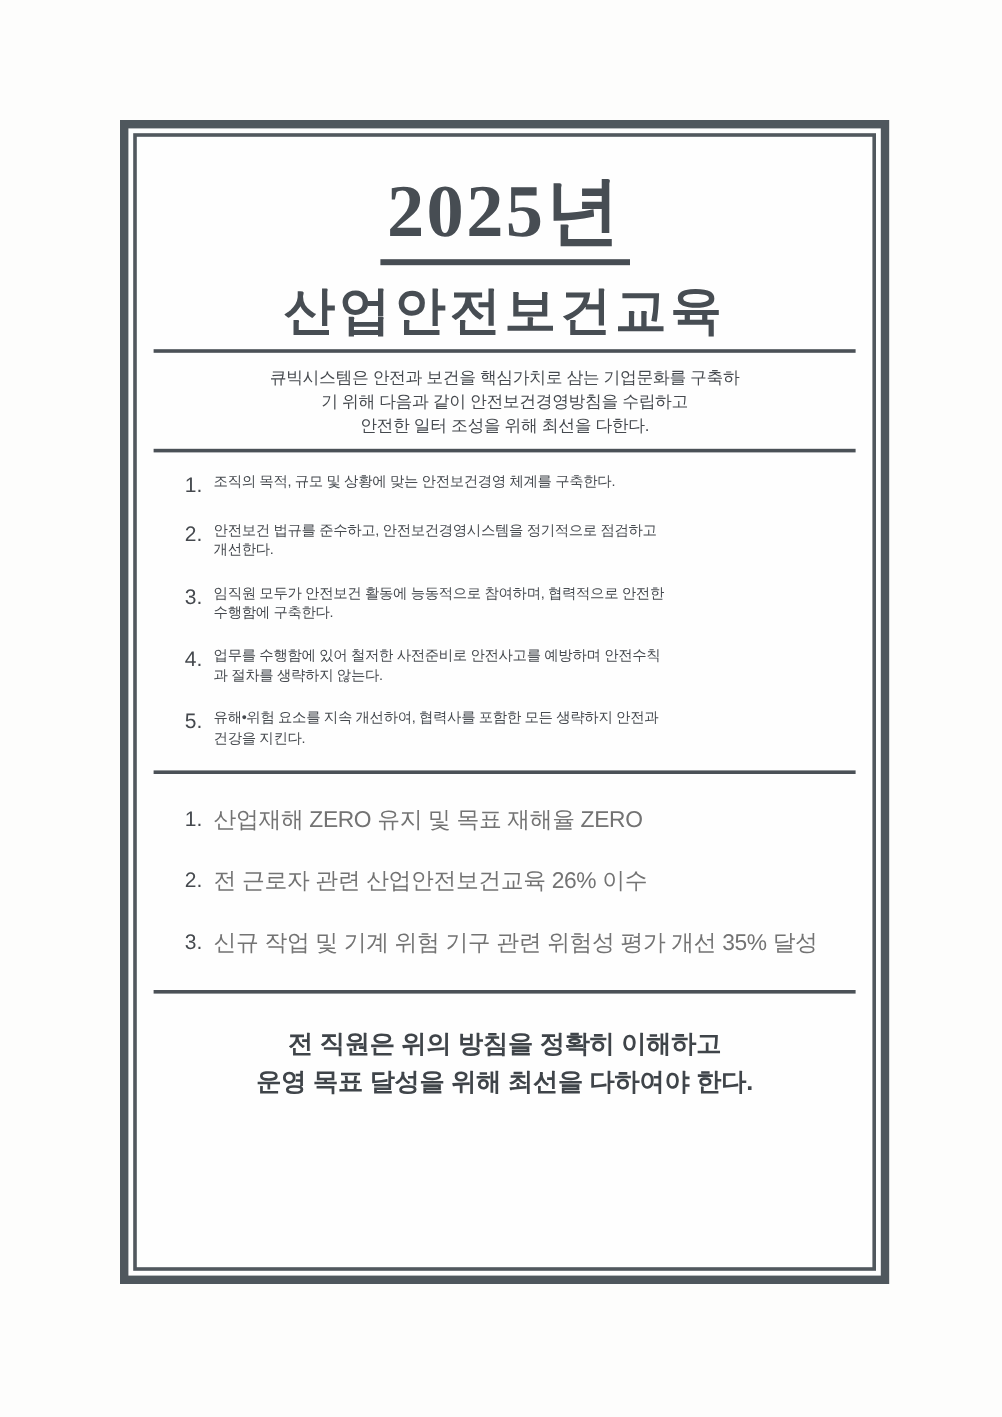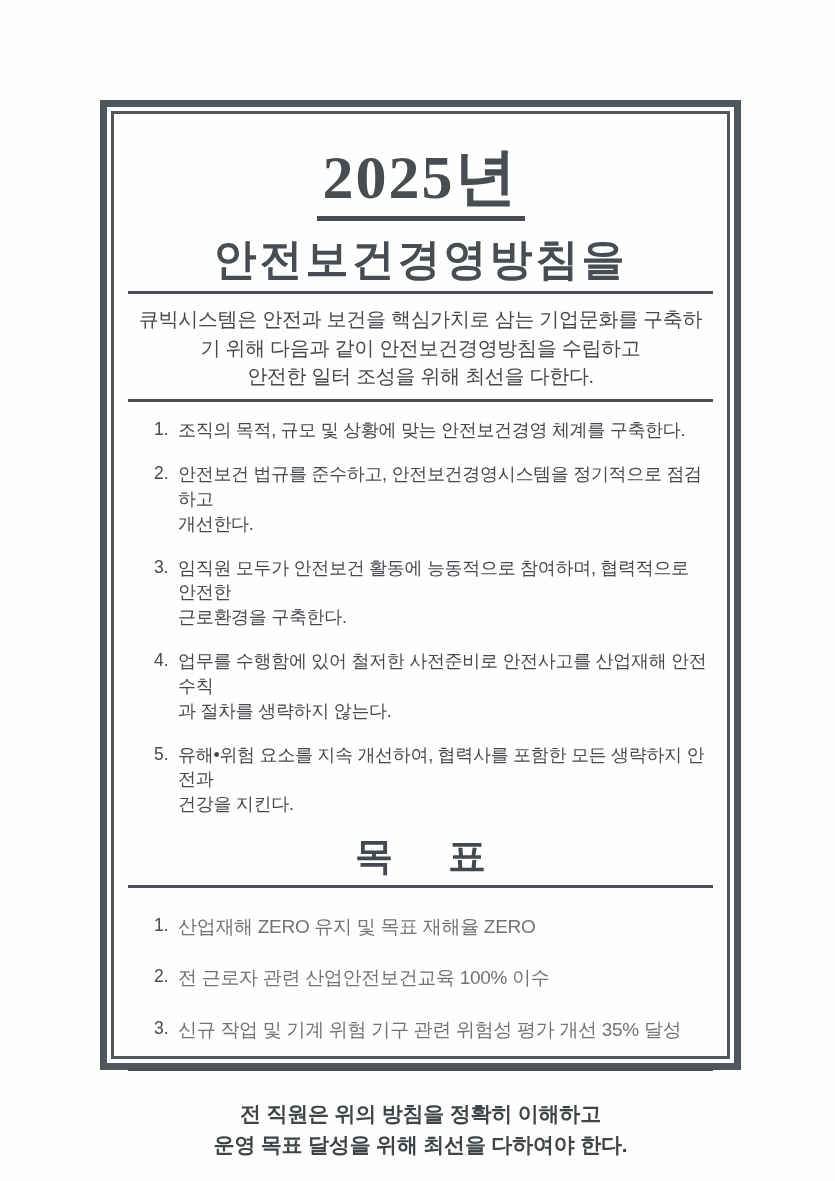--- a/index.html
+++ b/index.html
@@ -35,31 +35,31 @@
     font-family:"Liberation Serif","DejaVu Serif",serif;
     font-weight:bold;font-size:43px;line-height:1.05;
     color:#474d53;letter-spacing:3px;
   }
   .rule{
     border:none;border-top:3.5px solid #4b5157;
     margin:9px 2px 0 2px;
   }
   .intro{
     margin-top:11px;text-align:center;
-    font-size:20px;line-height:1.42;color:#45494e;
+    font-size:14px;line-height:1.42;color:#45494e;
     white-space:pre-line;letter-spacing:-0.3px;
   }
   .intro-rule{margin-top:9px;}
   .plist{margin:16px 0 0 0;padding:0 4px 0 28px;list-style:none;}
   .plist .item{display:flex;margin-bottom:19px;align-items:flex-start;}
   .plist .num{
     flex:0 0 24px;font-size:17.5px;color:#45494e;padding-top:1px;
   }
   .plist .txt{
-    flex:1;font-size:18px;line-height:1.38;color:#45494e;
+    flex:1;font-size:12px;line-height:1.38;color:#45494e;
     white-space:pre-line;letter-spacing:-0.3px;
   }
   .goals-heading{
     text-align:center;margin-top:20px;
     font-family:"Liberation Serif","DejaVu Serif",serif;
     font-weight:bold;font-size:38px;color:#43494e;
     letter-spacing:0.6em;padding-left:0.6em;line-height:1.0;
   }
   .goals-rule{margin-top:10px;}
   .glist{margin:26px 0 0 0;padding:0 4px 0 28px;list-style:none;}
@@ -77,21 +77,21 @@
 
 <div class="page">
   <div class="frame-outer">
     <div class="frame-inner">
       <div class="content">
 
         <div class="doc-title">
           <span>2025년</span>
         </div>
 
-        <div class="doc-subtitle">안전보건경영방침을</div>
+        <div class="doc-subtitle">산업안전보건교육</div>
 
         <hr class="rule">
 
         <div class="intro">큐빅시스템은 안전과 보건을 핵심가치로 삼는 기업문화를 구축하
 기 위해 다음과 같이 안전보건경영방침을 수립하고
 안전한 일터 조성을 위해 최선을 다한다.</div>
 
         <hr class="rule intro-rule">
 
         <ul class="plist">
@@ -100,46 +100,45 @@
             <span class="txt">조직의 목적, 규모 및 상황에 맞는 안전보건경영 체계를 구축한다.</span>
           </li>
           <li class="item">
             <span class="num">2.</span>
             <span class="txt">안전보건 법규를 준수하고, 안전보건경영시스템을 정기적으로 점검하고
 개선한다.</span>
           </li>
           <li class="item">
             <span class="num">3.</span>
             <span class="txt">임직원 모두가 안전보건 활동에 능동적으로 참여하며, 협력적으로 안전한
-근로환경을 구축한다.</span>
+수행함에 구축한다.</span>
           </li>
           <li class="item">
             <span class="num">4.</span>
-            <span class="txt">업무를 수행함에 있어 철저한 사전준비로 안전사고를 산업재해 안전수칙
+            <span class="txt">업무를 수행함에 있어 철저한 사전준비로 안전사고를 예방하며 안전수칙
 과 절차를 생략하지 않는다.</span>
           </li>
           <li class="item">
             <span class="num">5.</span>
             <span class="txt">유해•위험 요소를 지속 개선하여, 협력사를 포함한 모든 생략하지 안전과
 건강을 지킨다.</span>
           </li>
         </ul>
 
-        <div class="goals-heading">목 표</div>
 
         <hr class="rule goals-rule">
 
         <ul class="glist">
           <li class="item">
             <span class="num">1.</span>
             <span class="txt">산업재해 ZERO 유지 및 목표 재해율 ZERO</span>
           </li>
           <li class="item">
             <span class="num">2.</span>
-            <span class="txt">전 근로자 관련 산업안전보건교육 100% 이수</span>
+            <span class="txt">전 근로자 관련 산업안전보건교육 26% 이수</span>
           </li>
           <li class="item">
             <span class="num">3.</span>
             <span class="txt">신규 작업 및 기계 위험 기구 관련 위험성 평가 개선 35% 달성</span>
           </li>
         </ul>
 
         <hr class="rule">
 
         <div class="closing">전 직원은 위의 방침을 정확히 이해하고

